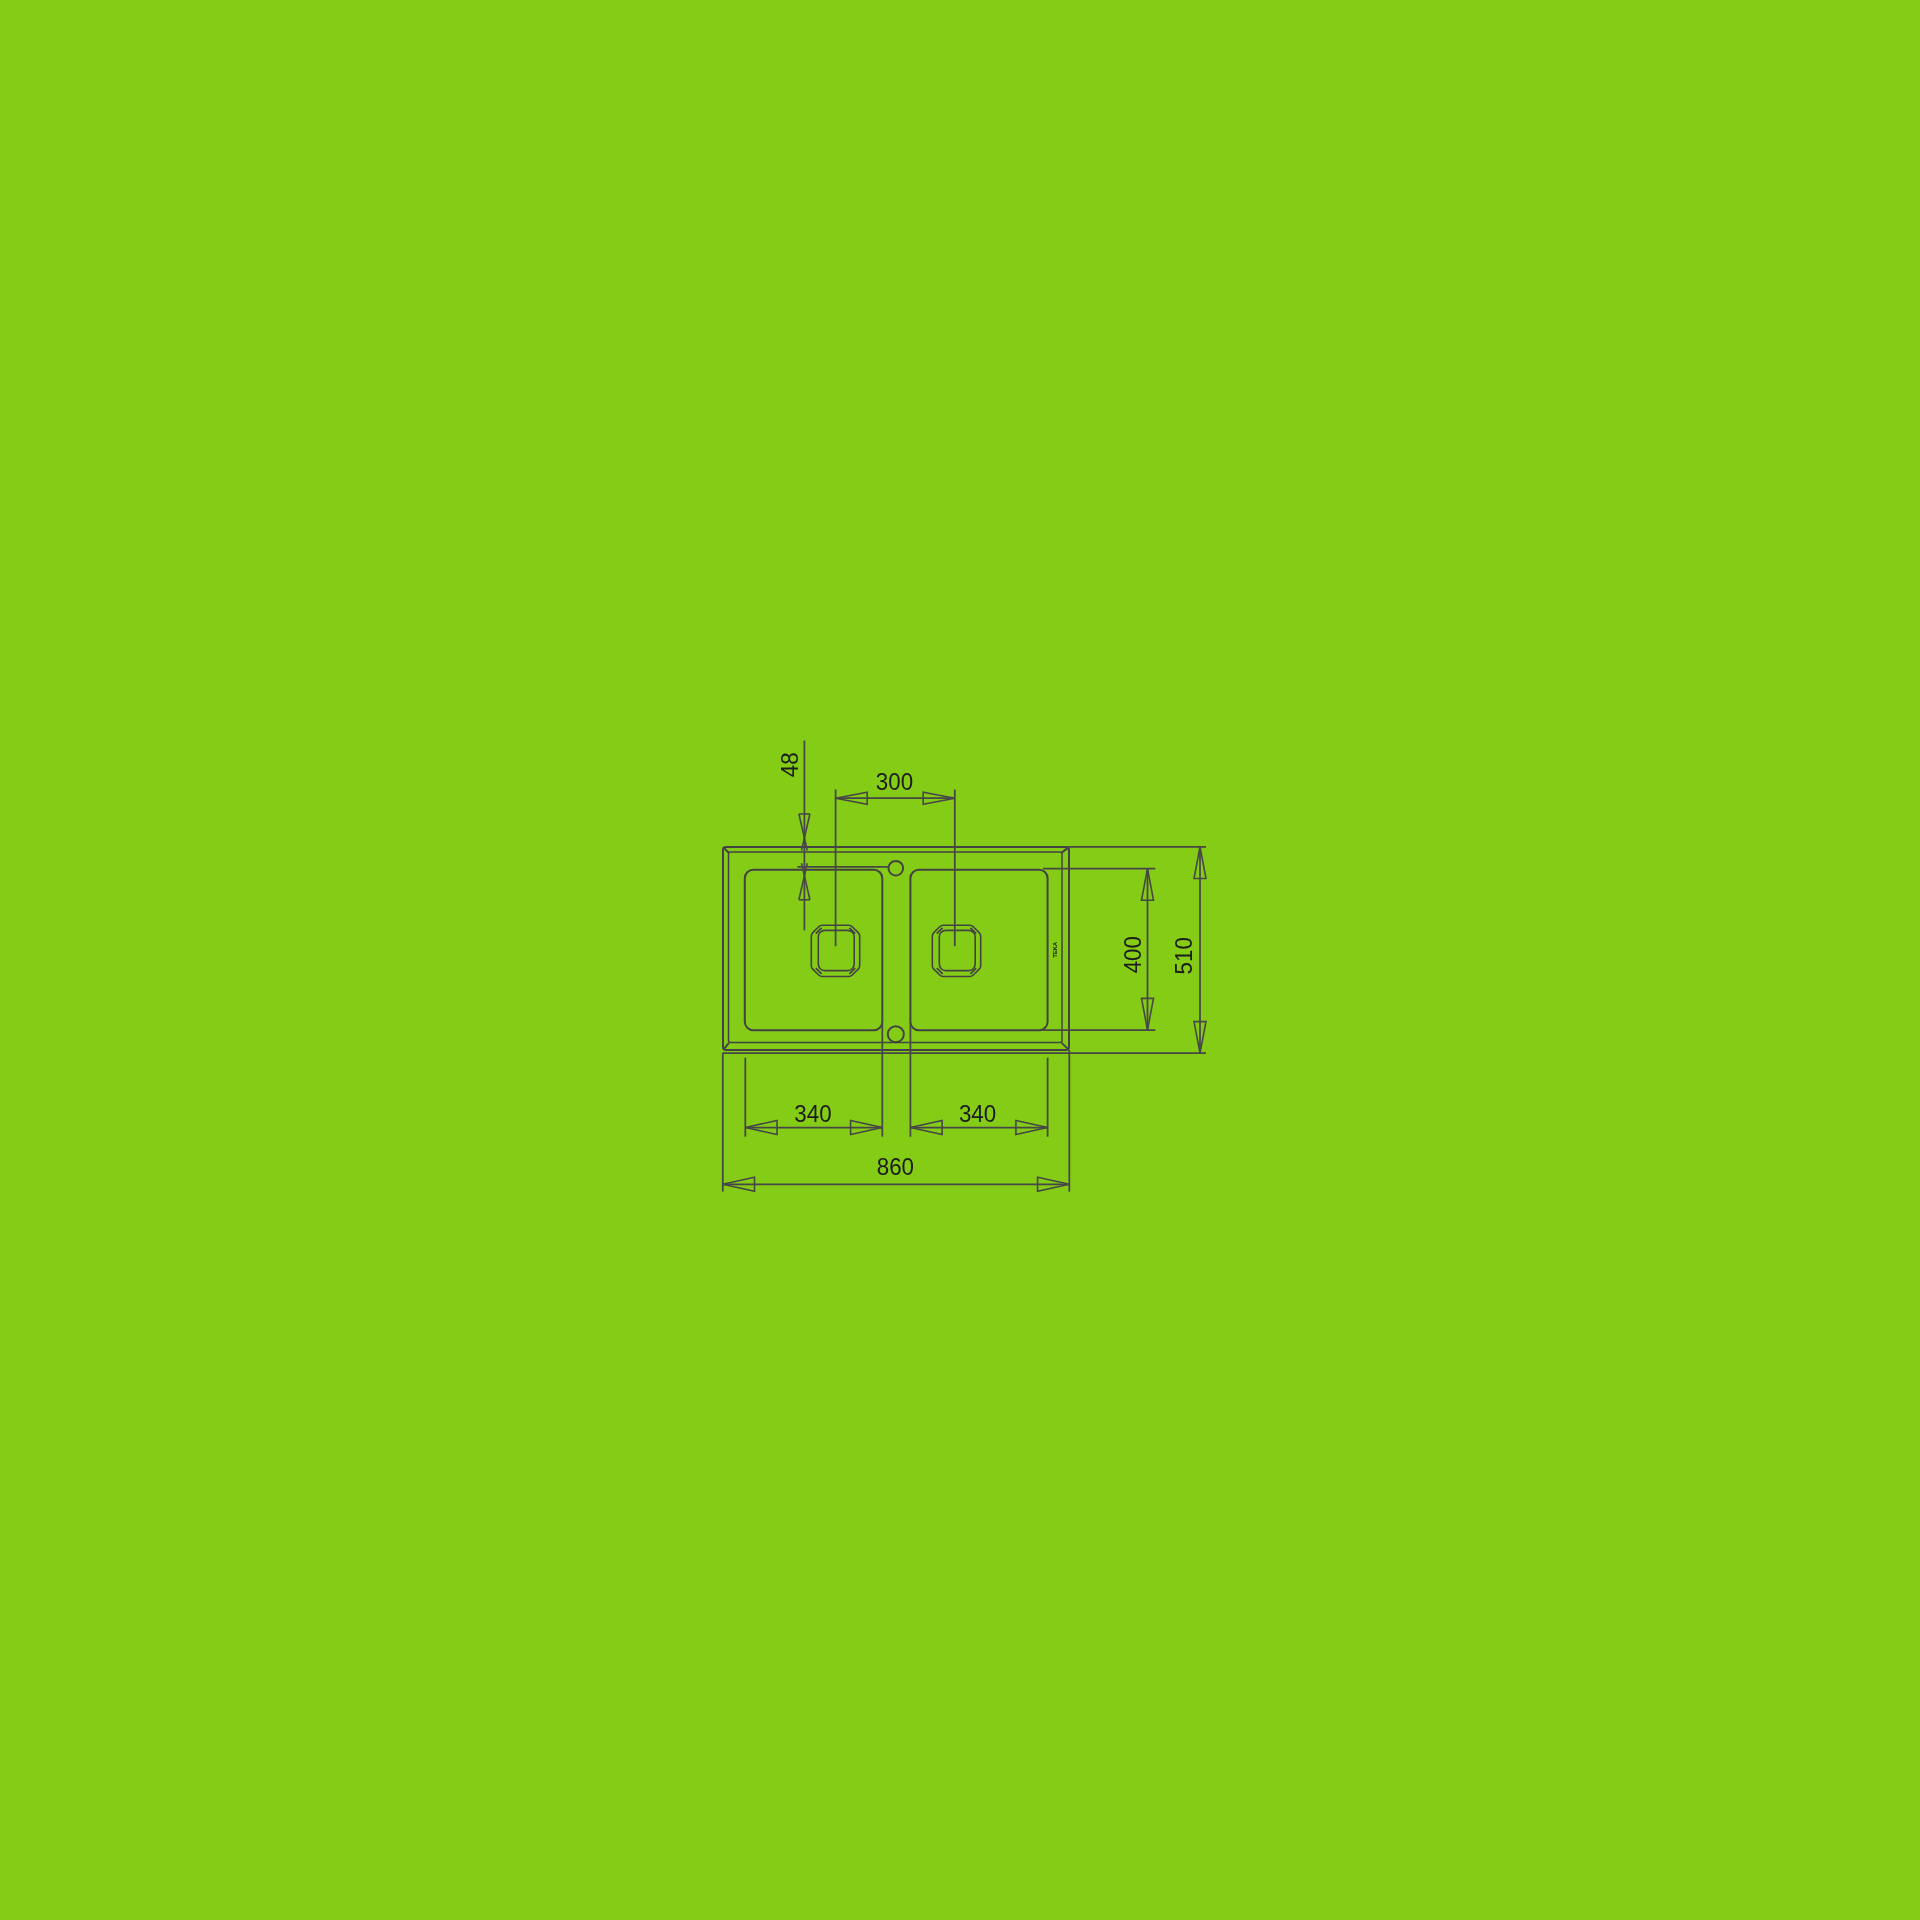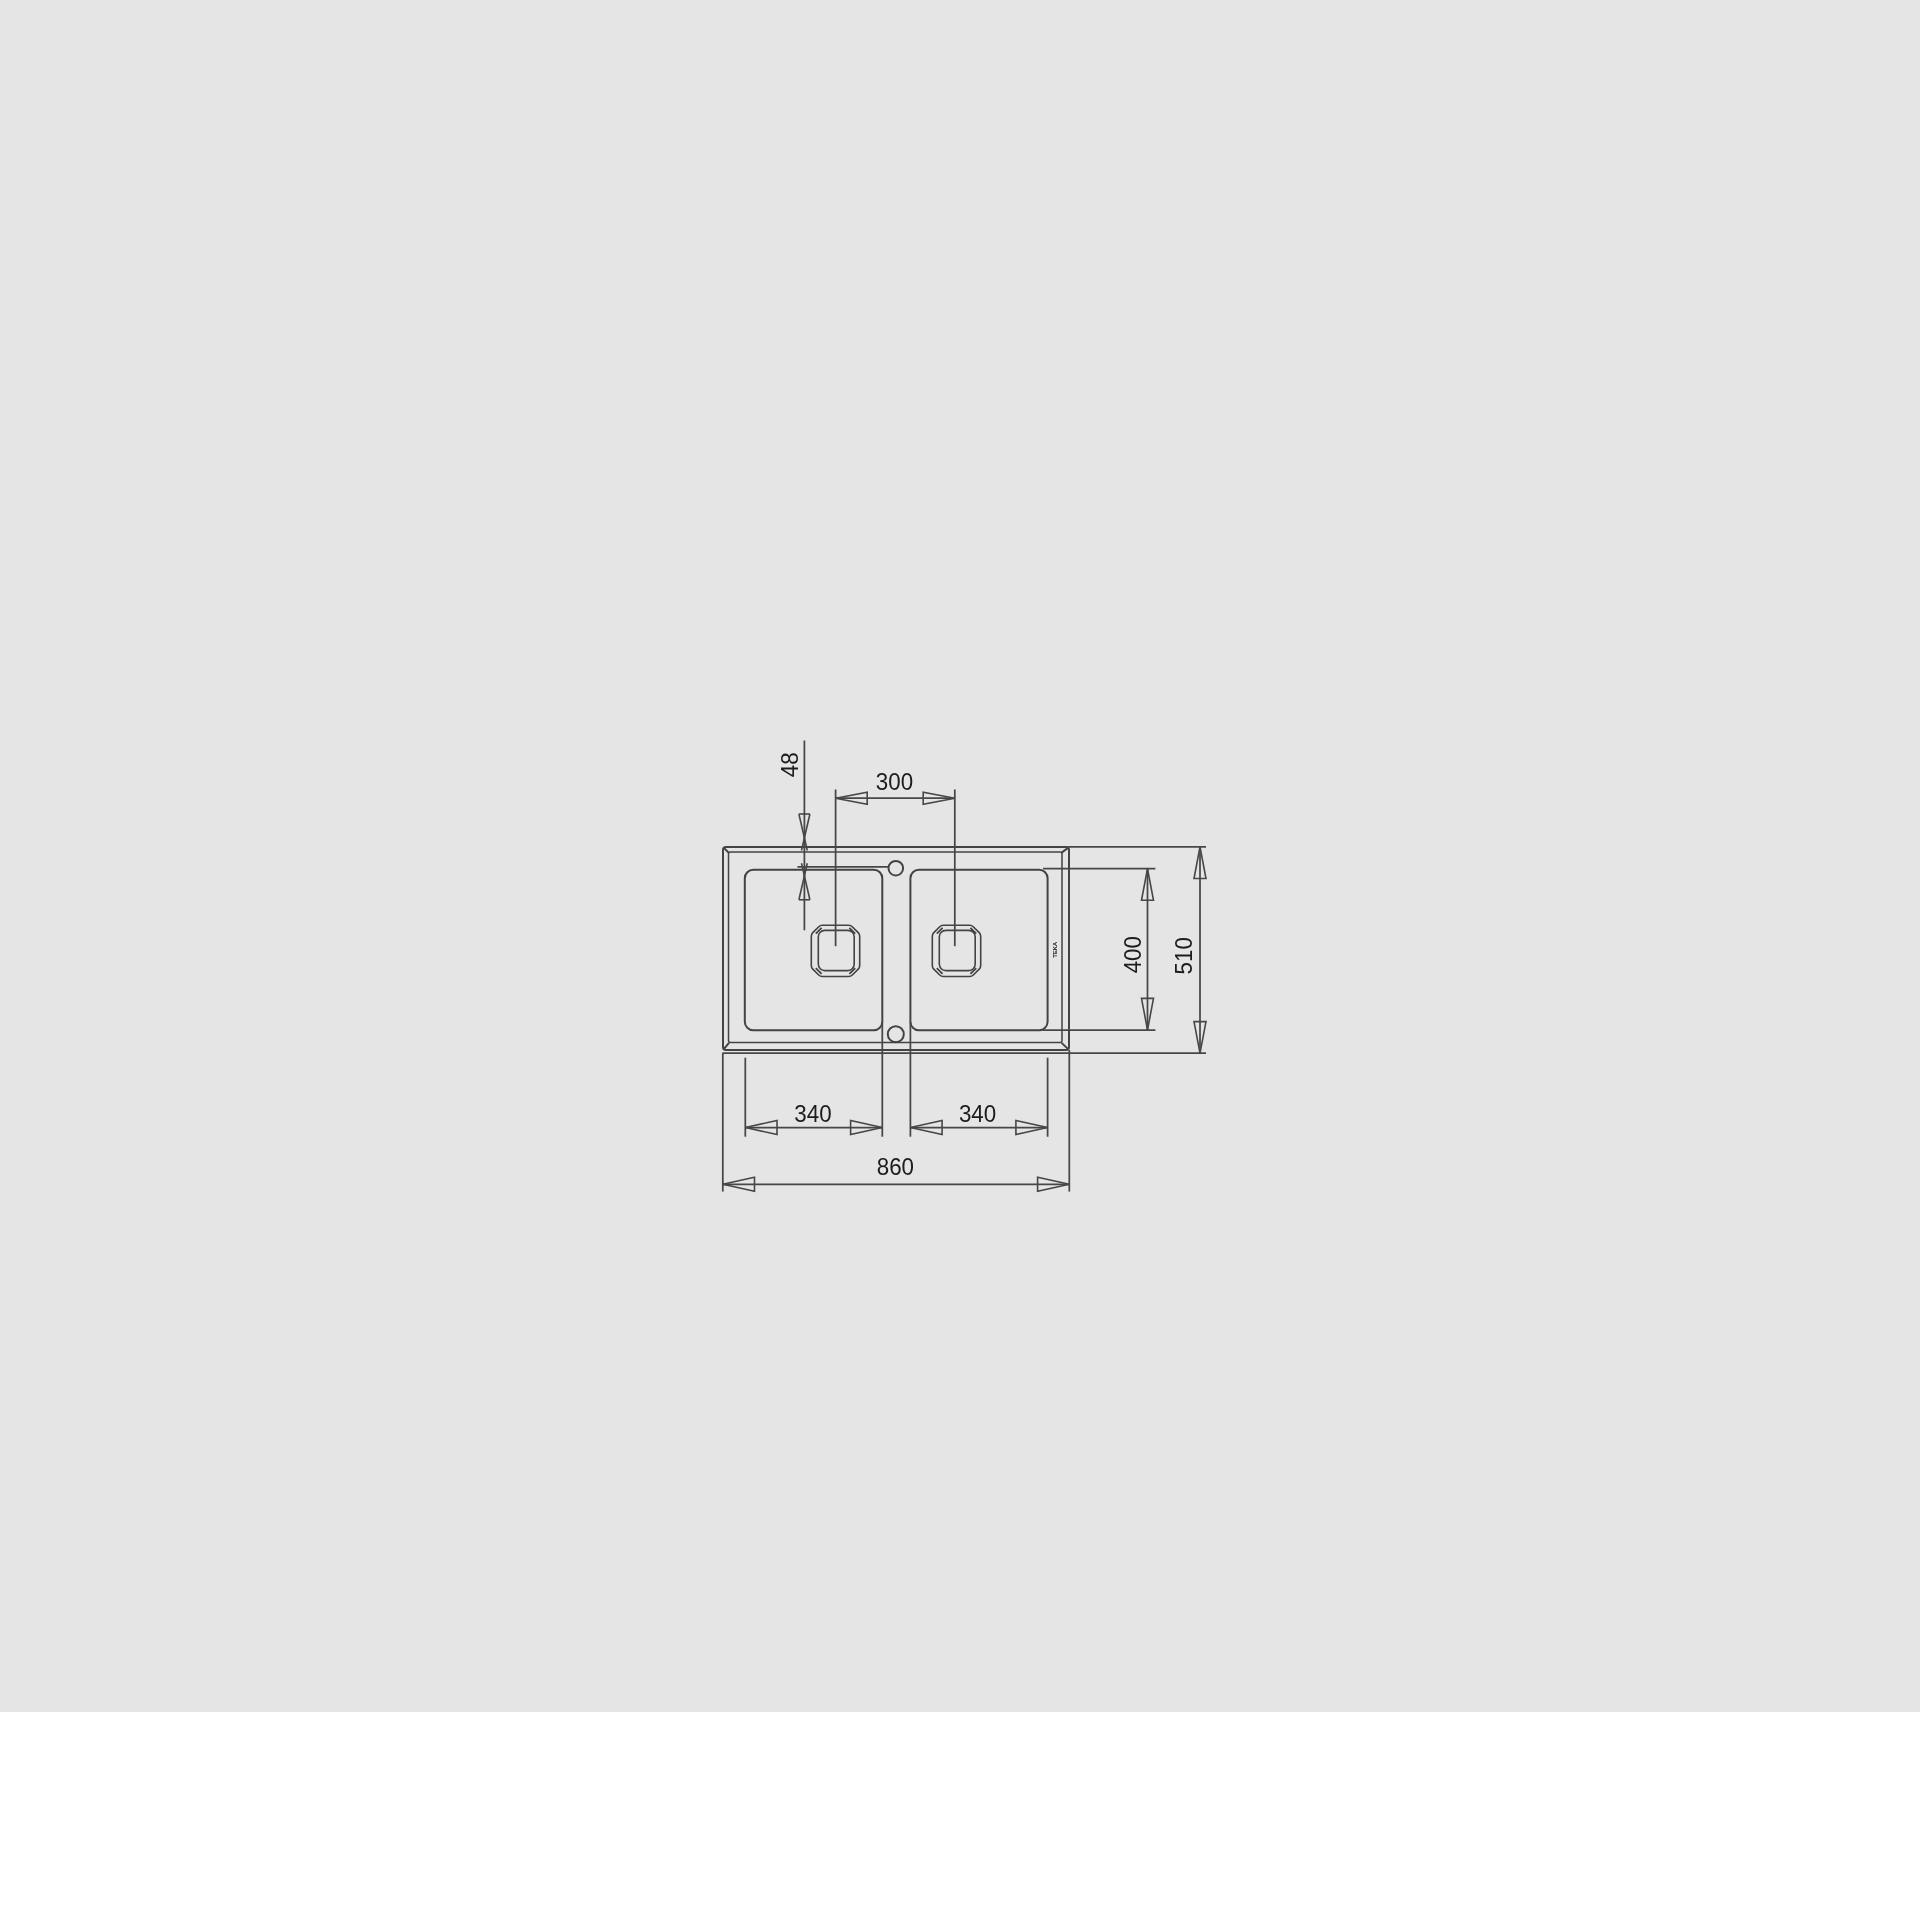--- a/index.html
+++ b/index.html
@@ -1,16 +1,16 @@
 <!DOCTYPE html>
 <html><head>
 <meta charset="utf-8">
 <style>
   html,body{margin:0;padding:0;background:#ffffff;}
-  .page{width:1920px;height:1712px;position:relative;background:#e5e5e5;overflow:hidden;}
+  .page{width:1920px;height:1920px;position:relative;background:#84cc16;overflow:hidden;}
   svg{position:absolute;left:0;top:0;filter:blur(0.55px);}
   text{font-family:"Liberation Sans",sans-serif;fill:#1c1c1c;}
 </style>
 </head>
 <body>
 <div class="page">
 <svg width="1920" height="1920" viewBox="0 0 1920 1920">
   <g stroke="#434343" fill="none" stroke-width="2">
 
     <rect x="723" y="847" width="346" height="203" rx="3"></rect>

